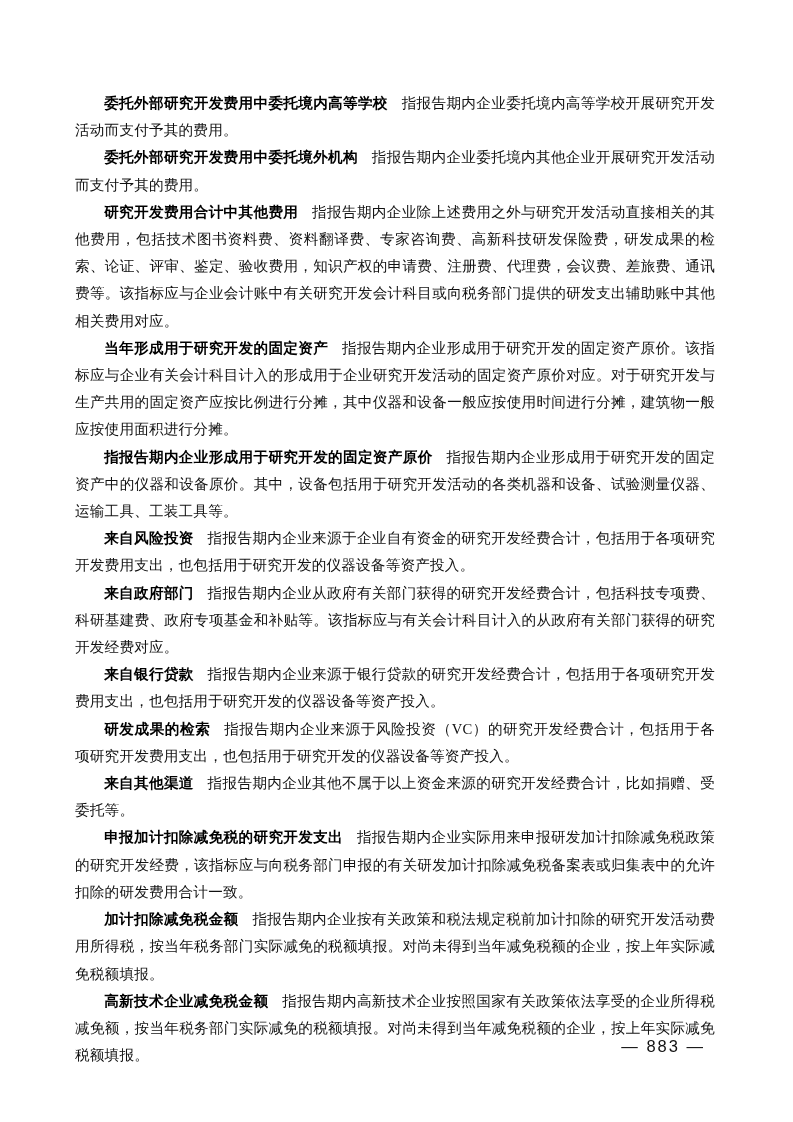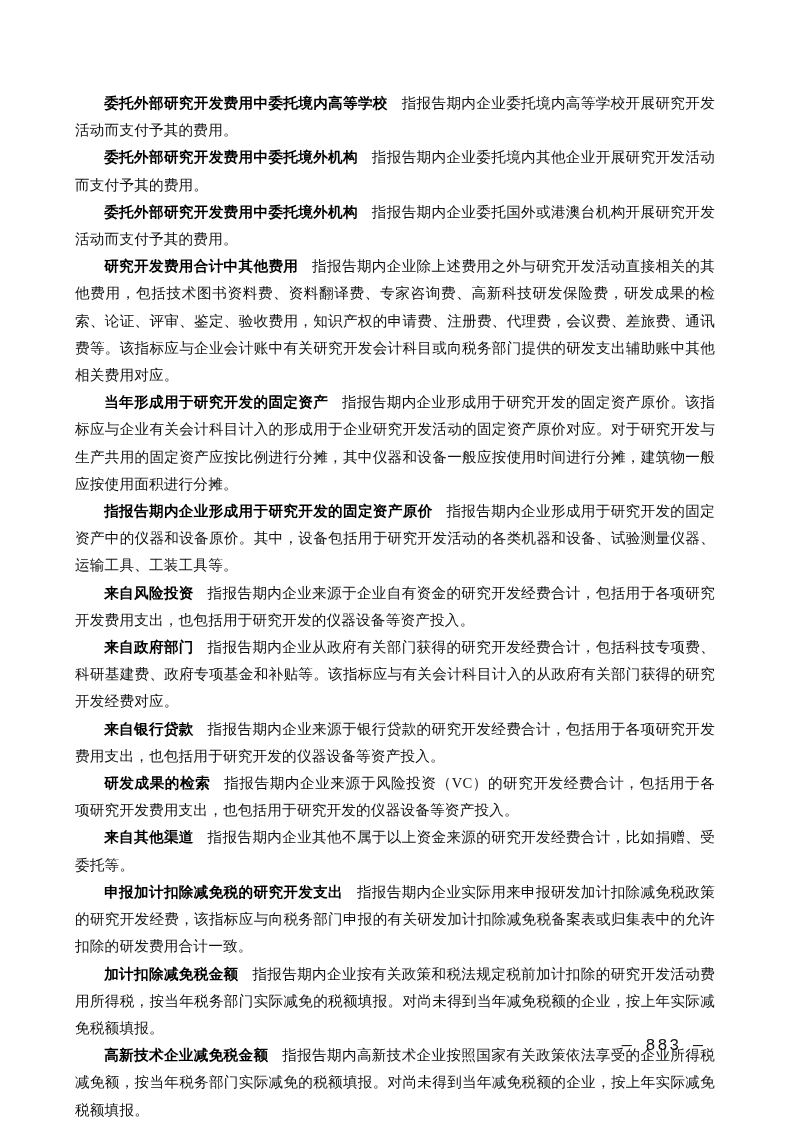--- a/index.html
+++ b/index.html
@@ -41,32 +41,31 @@
     color: #111111;
   }
   .page-number {
     position: absolute;
     top: 1036px;
     right: 88px;
     font-size: 16.5px;
     line-height: 20px;
     letter-spacing: 2px;
     color: #111111;
-    font-family: Liberation Mono, monospace;
+    font-family: Liberation Sans, sans-serif;
     margin-left: 36px;
   }
 </style>
 </head>
 <body>
 
 <div class="page">
   <div class="content">
     <p class="para"><span class="term">委托外部研究开发费用中委托境内高等学校</span><span class="def">指报告期内企业委托境内高等学校开展研究开发活动而支付予其的费用。</span></p>
     <p class="para"><span class="term">委托外部研究开发费用中委托境外机构</span><span class="def">指报告期内企业委托境内其他企业开展研究开发活动而支付予其的费用。</span></p>
-    <p class="para"><span class="term">委托外部研究开发费用中委托境外机构</span><span class="def">指报告期内企业委托国外或港澳台机构开展研究开发活动而支付予其的费用。</span></p>
     <p class="para"><span class="term">研究开发费用合计中其他费用</span><span class="def">指报告期内企业除上述费用之外与研究开发活动直接相关的其他费用，包括技术图书资料费、资料翻译费、专家咨询费、高新科技研发保险费，研发成果的检索、论证、评审、鉴定、验收费用，知识产权的申请费、注册费、代理费，会议费、差旅费、通讯费等。该指标应与企业会计账中有关研究开发会计科目或向税务部门提供的研发支出辅助账中其他相关费用对应。</span></p>
     <p class="para"><span class="term">当年形成用于研究开发的固定资产</span><span class="def">指报告期内企业形成用于研究开发的固定资产原价。该指标应与企业有关会计科目计入的形成用于企业研究开发活动的固定资产原价对应。对于研究开发与生产共用的固定资产应按比例进行分摊，其中仪器和设备一般应按使用时间进行分摊，建筑物一般应按使用面积进行分摊。</span></p>
     <p class="para"><span class="term">指报告期内企业形成用于研究开发的固定资产原价</span><span class="def">指报告期内企业形成用于研究开发的固定资产中的仪器和设备原价。其中，设备包括用于研究开发活动的各类机器和设备、试验测量仪器、运输工具、工装工具等。</span></p>
     <p class="para"><span class="term">来自风险投资</span><span class="def">指报告期内企业来源于企业自有资金的研究开发经费合计，包括用于各项研究开发费用支出，也包括用于研究开发的仪器设备等资产投入。</span></p>
     <p class="para"><span class="term">来自政府部门</span><span class="def">指报告期内企业从政府有关部门获得的研究开发经费合计，包括科技专项费、科研基建费、政府专项基金和补贴等。该指标应与有关会计科目计入的从政府有关部门获得的研究开发经费对应。</span></p>
     <p class="para"><span class="term">来自银行贷款</span><span class="def">指报告期内企业来源于银行贷款的研究开发经费合计，包括用于各项研究开发费用支出，也包括用于研究开发的仪器设备等资产投入。</span></p>
     <p class="para"><span class="term">研发成果的检索</span><span class="def">指报告期内企业来源于风险投资（VC）的研究开发经费合计，包括用于各项研究开发费用支出，也包括用于研究开发的仪器设备等资产投入。</span></p>
     <p class="para"><span class="term">来自其他渠道</span><span class="def">指报告期内企业其他不属于以上资金来源的研究开发经费合计，比如捐赠、受委托等。</span></p>
     <p class="para"><span class="term">申报加计扣除减免税的研究开发支出</span><span class="def">指报告期内企业实际用来申报研发加计扣除减免税政策的研究开发经费，该指标应与向税务部门申报的有关研发加计扣除减免税备案表或归集表中的允许扣除的研发费用合计一致。</span></p>
     <p class="para"><span class="term">加计扣除减免税金额</span><span class="def">指报告期内企业按有关政策和税法规定税前加计扣除的研究开发活动费用所得税，按当年税务部门实际减免的税额填报。对尚未得到当年减免税额的企业，按上年实际减免税额填报。</span></p>

